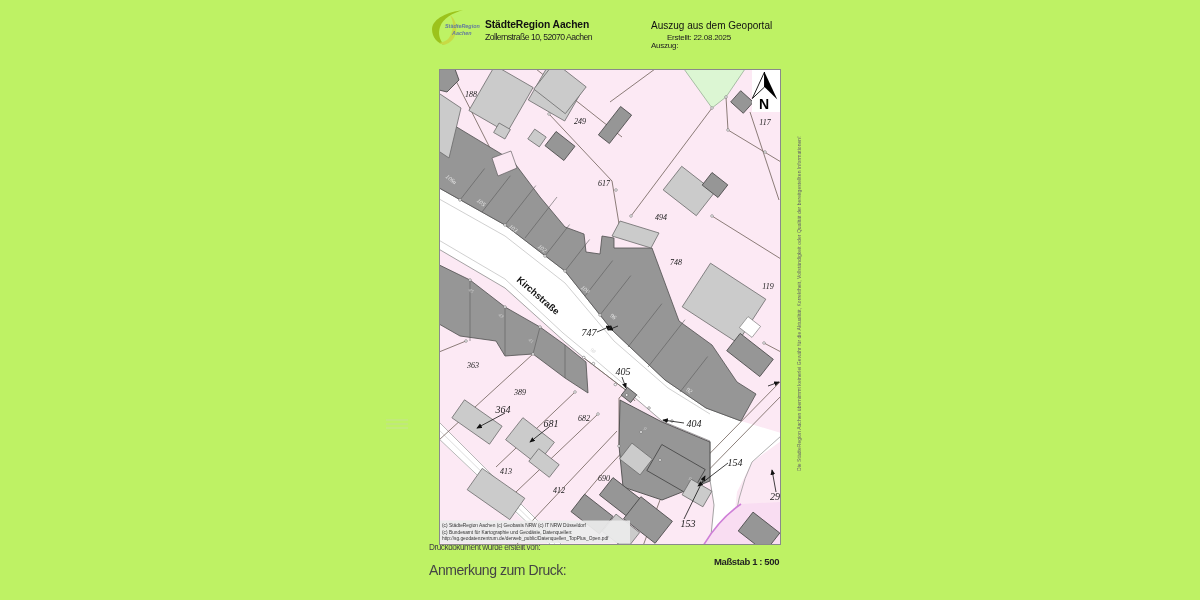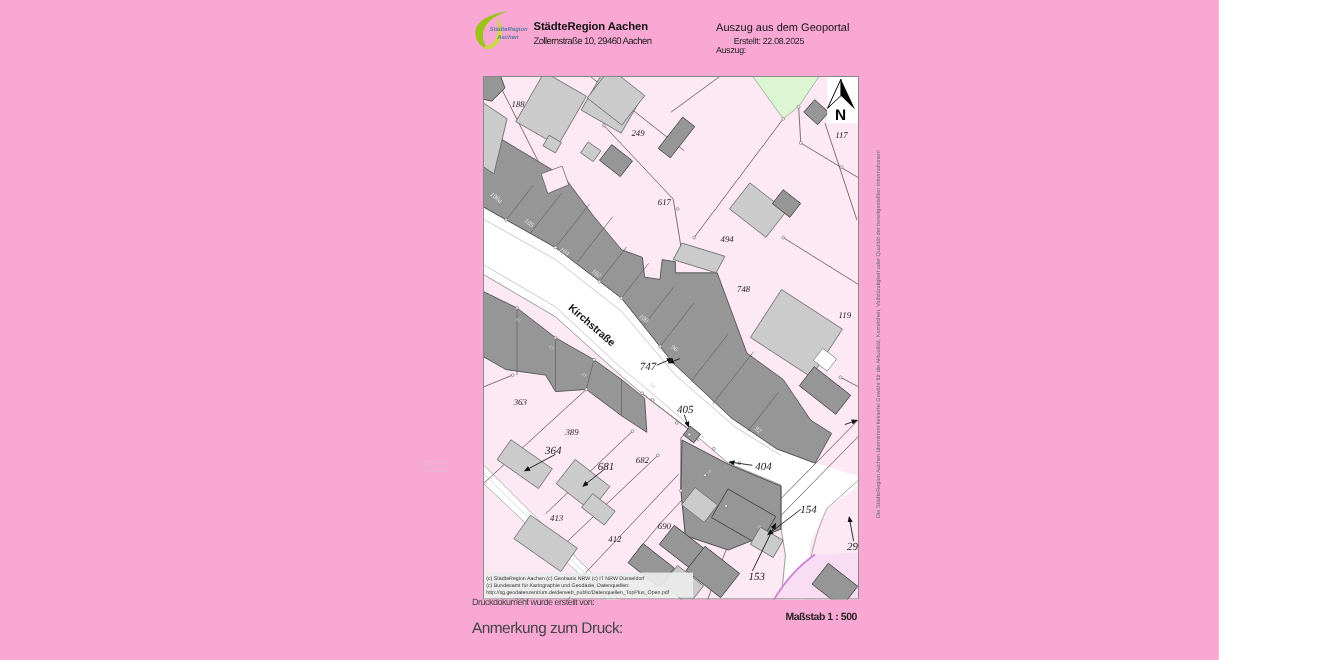--- a/index.html
+++ b/index.html
@@ -1,16 +1,16 @@
 <!DOCTYPE html>
 <html><head>
 <meta charset="utf-8">
 <style>
 html,body{margin:0;padding:0;background:#ffffff;}
-#page{position:relative;width:1108px;height:600px;background:#f9a8d4;overflow:hidden;
+#page{position:relative;width:1200px;height:600px;background:#bef264;overflow:hidden;
   font-family:"Liberation Sans",sans-serif;}
 .abs{position:absolute;}
 #title{left:485px;top:20px;font-size:10.3px;font-weight:bold;color:#111;letter-spacing:-0.1px;line-height:1;}
 #addr{left:485px;top:32.5px;font-size:8.7px;color:#222;letter-spacing:-0.55px;line-height:1;}
 #h2a{left:651px;top:20.5px;font-size:10px;font-weight:normal;color:#111;line-height:1;}
 #h2b{left:651px;top:34px;font-size:8px;color:#222;letter-spacing:-0.25px;line-height:1;margin-left:16px;}
 #h2c{left:651px;top:42px;font-size:8px;color:#222;letter-spacing:-0.25px;line-height:1;}
 #f1{left:429px;top:544px;font-size:8.2px;color:#444;letter-spacing:-0.45px;line-height:1;}
 #f2{left:429px;top:562.5px;font-size:14px;color:#444;letter-spacing:-0.45px;line-height:1;}
 #f3{left:714px;top:556.5px;font-size:9.5px;font-weight:bold;color:#222;letter-spacing:-0.38px;line-height:1;}
@@ -21,21 +21,21 @@
 <body>
 <div id="page">
 
   <svg class="abs" style="left:426px;top:8px" width="56" height="38" viewBox="0 0 56 38">
     <path d="M37,2 C22,4 7,10 6,21 C6,30 12,35 18,37 C13,31 12,25 14,19 C17,10 27,5 37,2 Z" fill="#9cc31c"></path>
     <path d="M18,37 C25,35 29,30 30,24 C31,17 29,11 24,7 C27,12 28,18 26,23 C24,30 22,33 13,35 Z" fill="#c8da45"></path>
     <text x="19" y="20" font-size="5.4" font-style="italic" font-weight="bold" fill="#647a9e">StädteRegion</text>
     <text x="26" y="27" font-size="5.4" font-style="italic" font-weight="bold" fill="#647a9e">Aachen</text>
   </svg>
   <div class="abs" id="title">StädteRegion Aachen</div>
-  <div class="abs" id="addr">Zollernstraße 10, 29460 Aachen</div>
+  <div class="abs" id="addr">Zollernstraße 10, 52070 Aachen</div>
   <div class="abs" id="h2a">Auszug aus dem Geoportal</div>
   <div class="abs" id="h2b">Erstellt: 22.08.2025</div>
   <div class="abs" id="h2c">Auszug:</div>
   <div class="abs" id="f1">Druckdokument wurde erstellt von:</div>
   <div class="abs" id="f2">Anmerkung zum Druck:</div>
   <div class="abs" id="f3">Maßstab 1 : 500</div>
   <div class="abs" style="left:386px;top:417px;width:22px;height:16px;opacity:0.22;">
     <div style="height:2px;margin:2px 0;background:#cfcfcf"></div>
     <div style="height:2px;margin:2px 0;background:#c8c8c8"></div>
     <div style="height:2px;margin:2px 0;background:#d4d4d4"></div>

